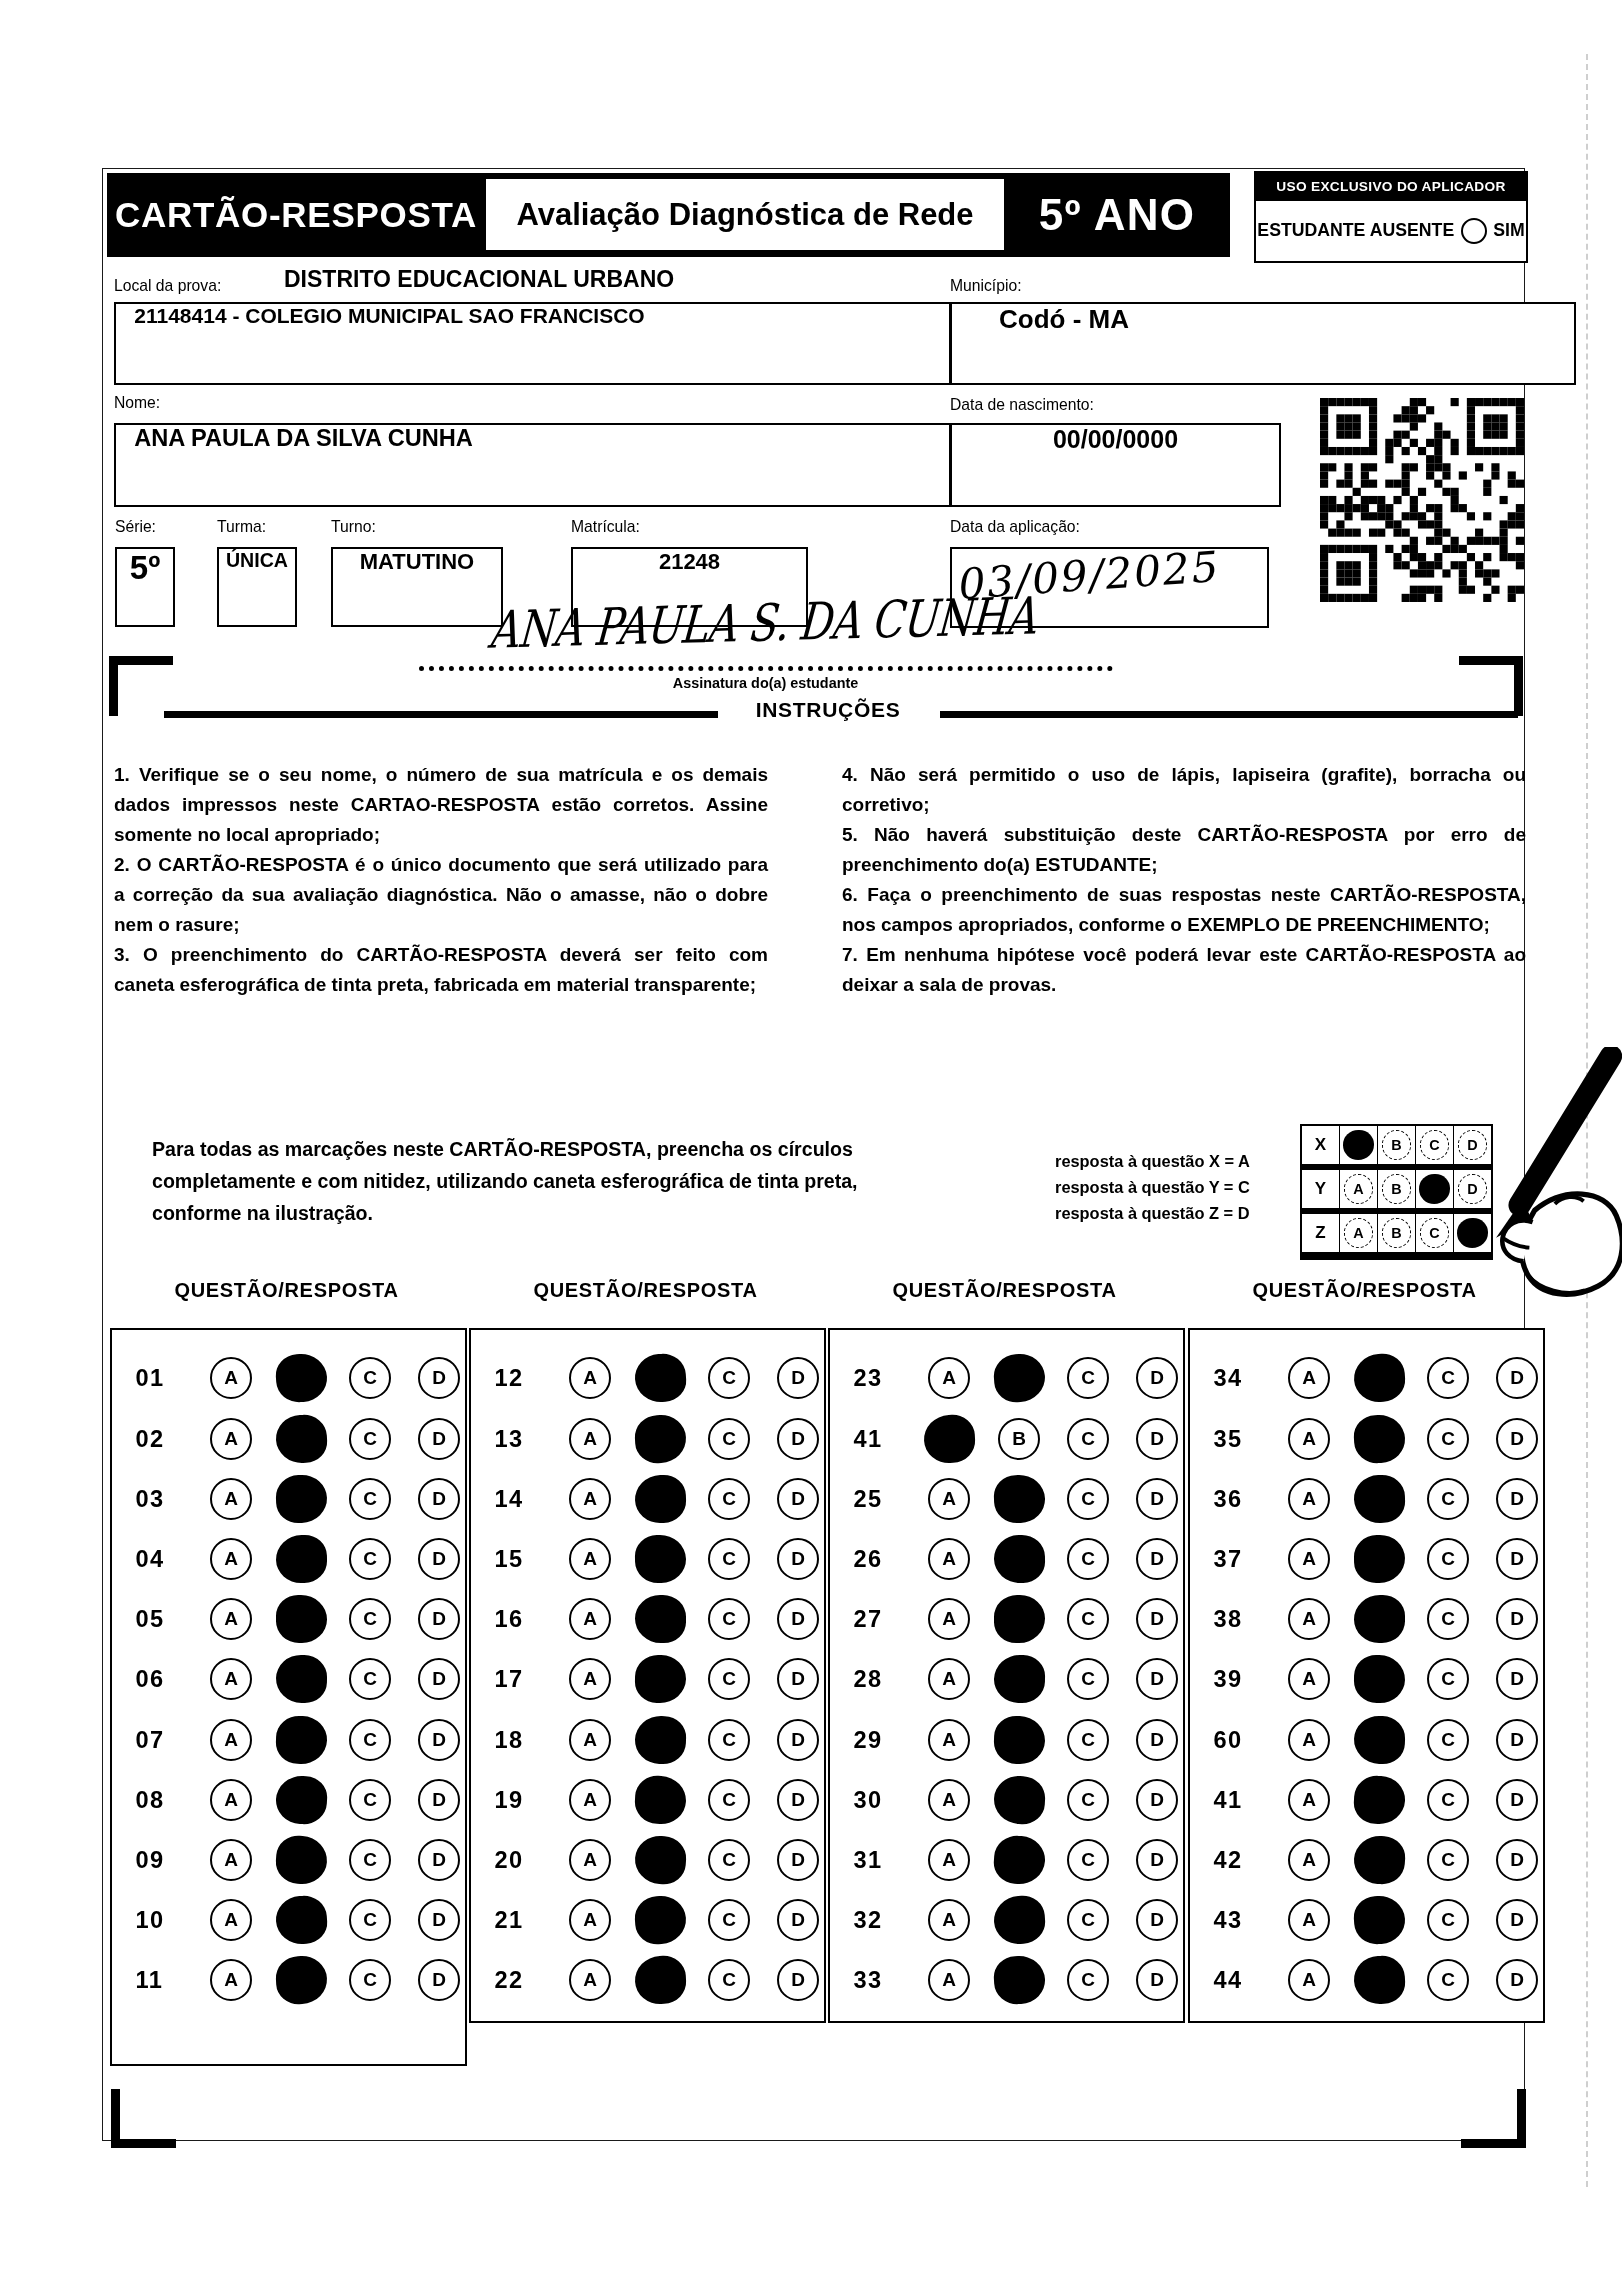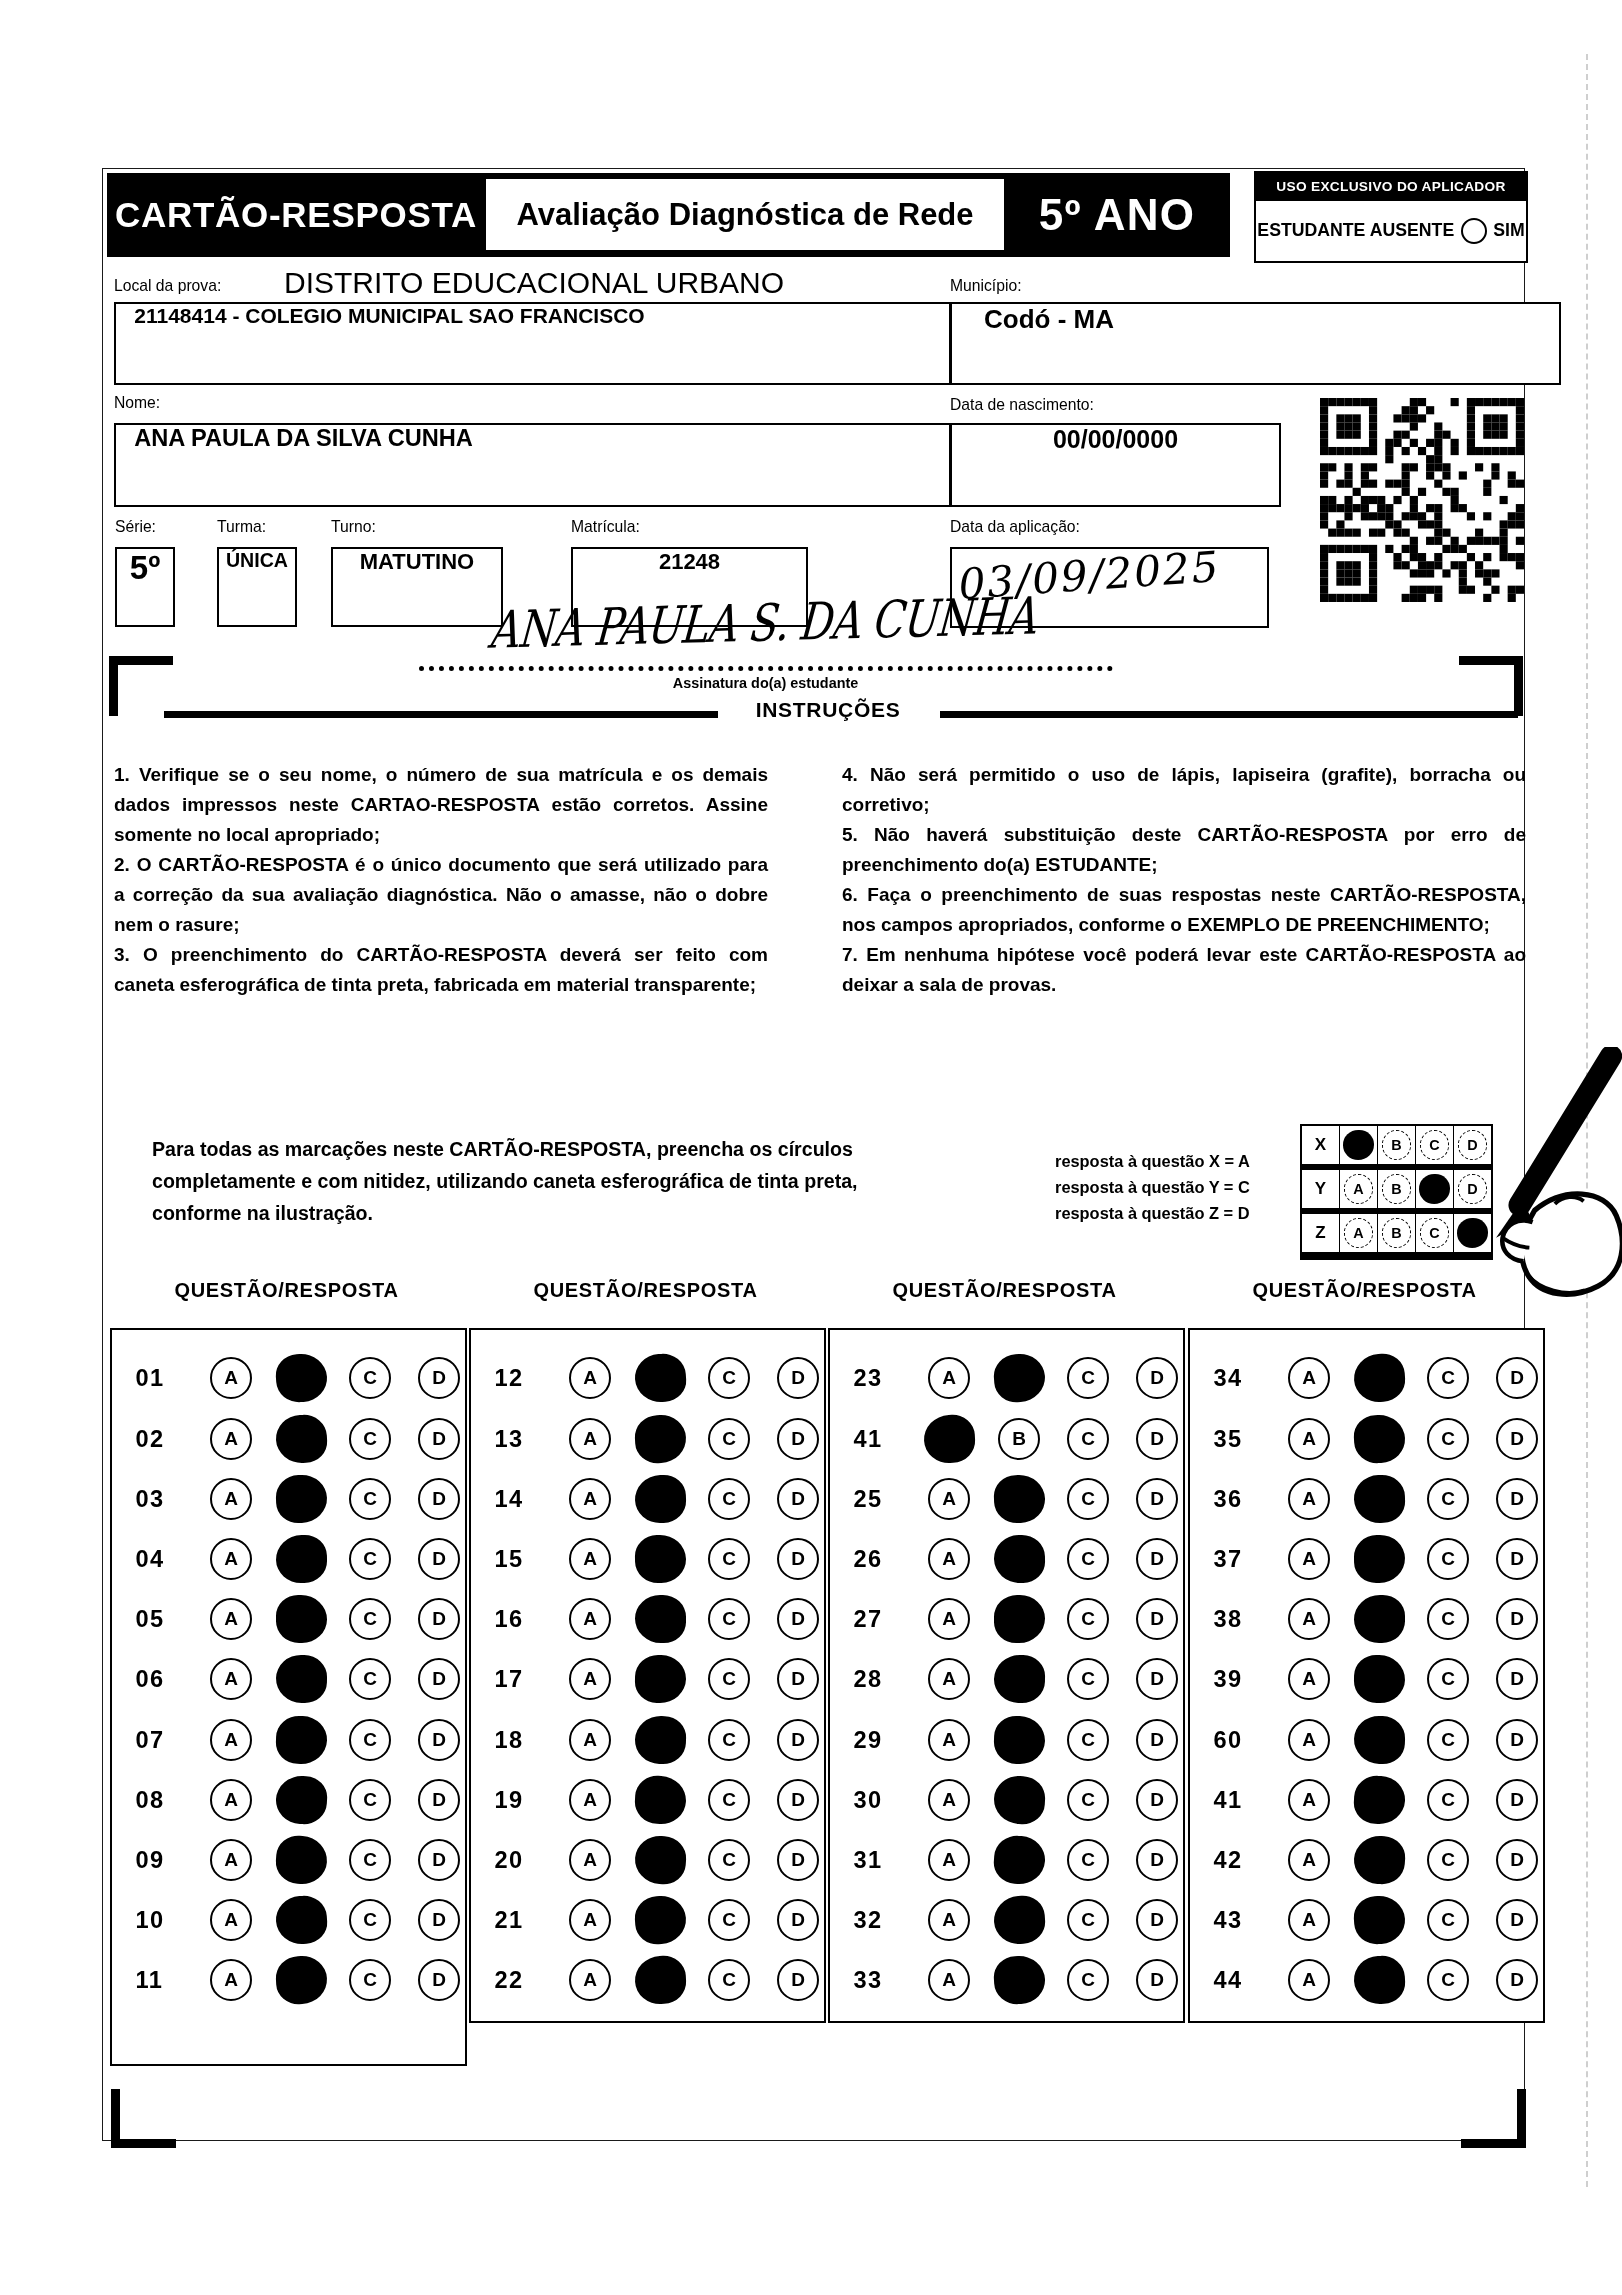--- a/index.html
+++ b/index.html
@@ -20,21 +20,21 @@
   .hdr-grade{left:1004px;top:173px;width:226px;height:84px;color:#fff;
     display:flex;align-items:center;justify-content:center;font-size:44px;font-weight:700;letter-spacing:1.3px;}
   .uso-box{left:1254px;top:171px;width:270px;height:88px;border:2.6px solid #000;background:#fff;}
   .uso-head{position:absolute;top:0;left:0;right:0;height:27.5px;background:#000;color:#fff;
     font-size:13.7px;font-weight:700;display:flex;align-items:center;justify-content:center;letter-spacing:0.3px;}
   .uso-body{position:absolute;top:27.5px;left:0;right:0;bottom:0;display:flex;align-items:center;justify-content:center;
     font-size:17.7px;font-weight:700;gap:6.5px;}
   .absent-circle{width:22px;height:22px;border:2px solid #000;border-radius:50%;display:inline-block;}
   
   .lab{font-size:15.7px;font-weight:400;}
-  .big-val{font-size:30px;font-weight:400;}
+  .big-val{font-size:23px;font-weight:700;}
   .fbox{border:2.6px solid #000;background:#fff;display:flex;font-weight:700;}
   .center{justify-content:center;text-align:center;}
   
   .handwrite{font-family:"DejaVu Serif", serif;font-style:italic;}
   .sig-text{left:425px;top:599px;width:681px;text-align:center;font-size:41px;white-space:nowrap;
     transform:rotate(-1.5deg) skewX(-8deg) scaleY(1.25);letter-spacing:-0.7px;}
   .sig-line{left:419px;top:628px;width:694px;height:38px;border-bottom:5.9px dotted #000;}
   .sig-label{left:517px;top:675px;width:497px;text-align:center;font-size:14.4px;font-weight:700;}
   .date-hand{position:absolute;left:5.2px;top:10.5px;font-size:42px;letter-spacing:2px;white-space:nowrap;
     transform:rotate(-4deg);transform-origin:left top;}
@@ -97,21 +97,21 @@
   </div>
 </div>
 
 <div class="abs lab" style="left:114px;top:277px;">Local da prova:</div>
 <div class="abs big-val" style="left:284px;top:266px;">DISTRITO EDUCACIONAL URBANO</div>
 <div class="abs fbox" style="left:114px;top:302px;width:815px;height:79px;padding-left:18.3px;font-size:21px;">
   <span>21148414 - COLEGIO MUNICIPAL SAO FRANCISCO</span>
 </div>
 
 <div class="abs lab" style="left:950px;top:277px;">Município:</div>
-<div class="abs fbox" style="left:950px;top:302px;width:575px;height:79px;padding-left:32px;font-size:26px;">
+<div class="abs fbox" style="left:950px;top:302px;width:575px;height:79px;padding-left:47px;font-size:26px;">
   <span>Codó - MA</span>
 </div>
 
 <div class="abs lab" style="left:114px;top:394px;">Nome:</div>
 <div class="abs fbox" style="left:114px;top:423px;width:815px;height:80px;padding-left:18.3px;font-size:23.6px;">
   <span>ANA PAULA DA SILVA CUNHA</span>
 </div>
 
 <div class="abs lab" style="left:950px;top:396px;">Data de nascimento:</div>
 <div class="abs fbox center" style="left:950px;top:423px;width:327px;height:80px;font-size:25px;">

